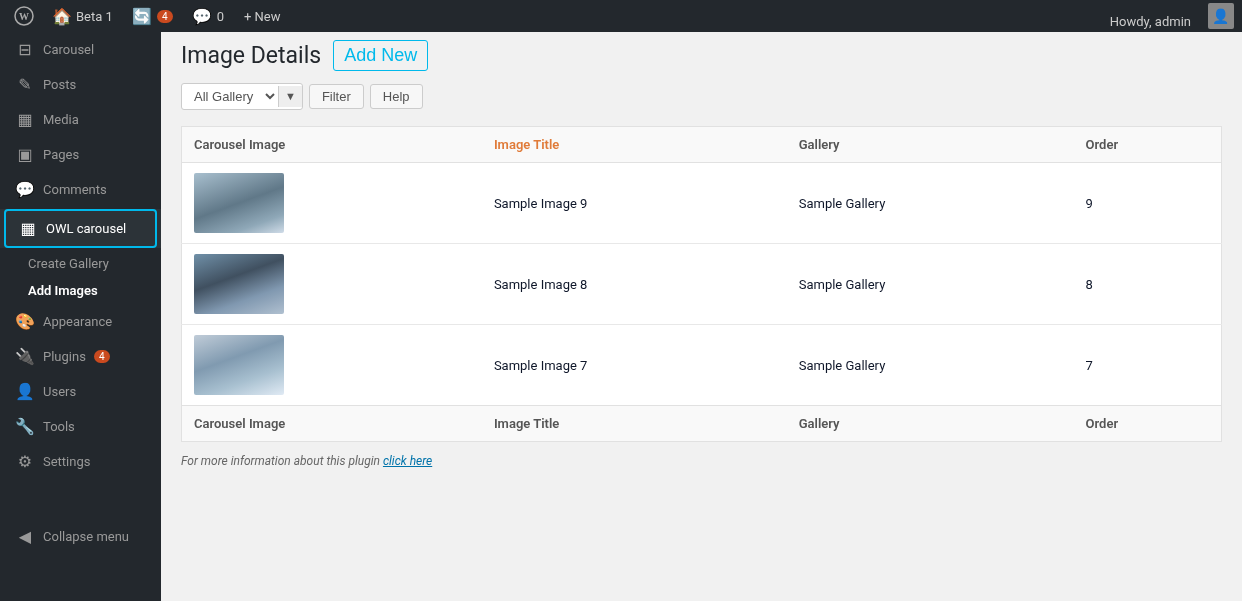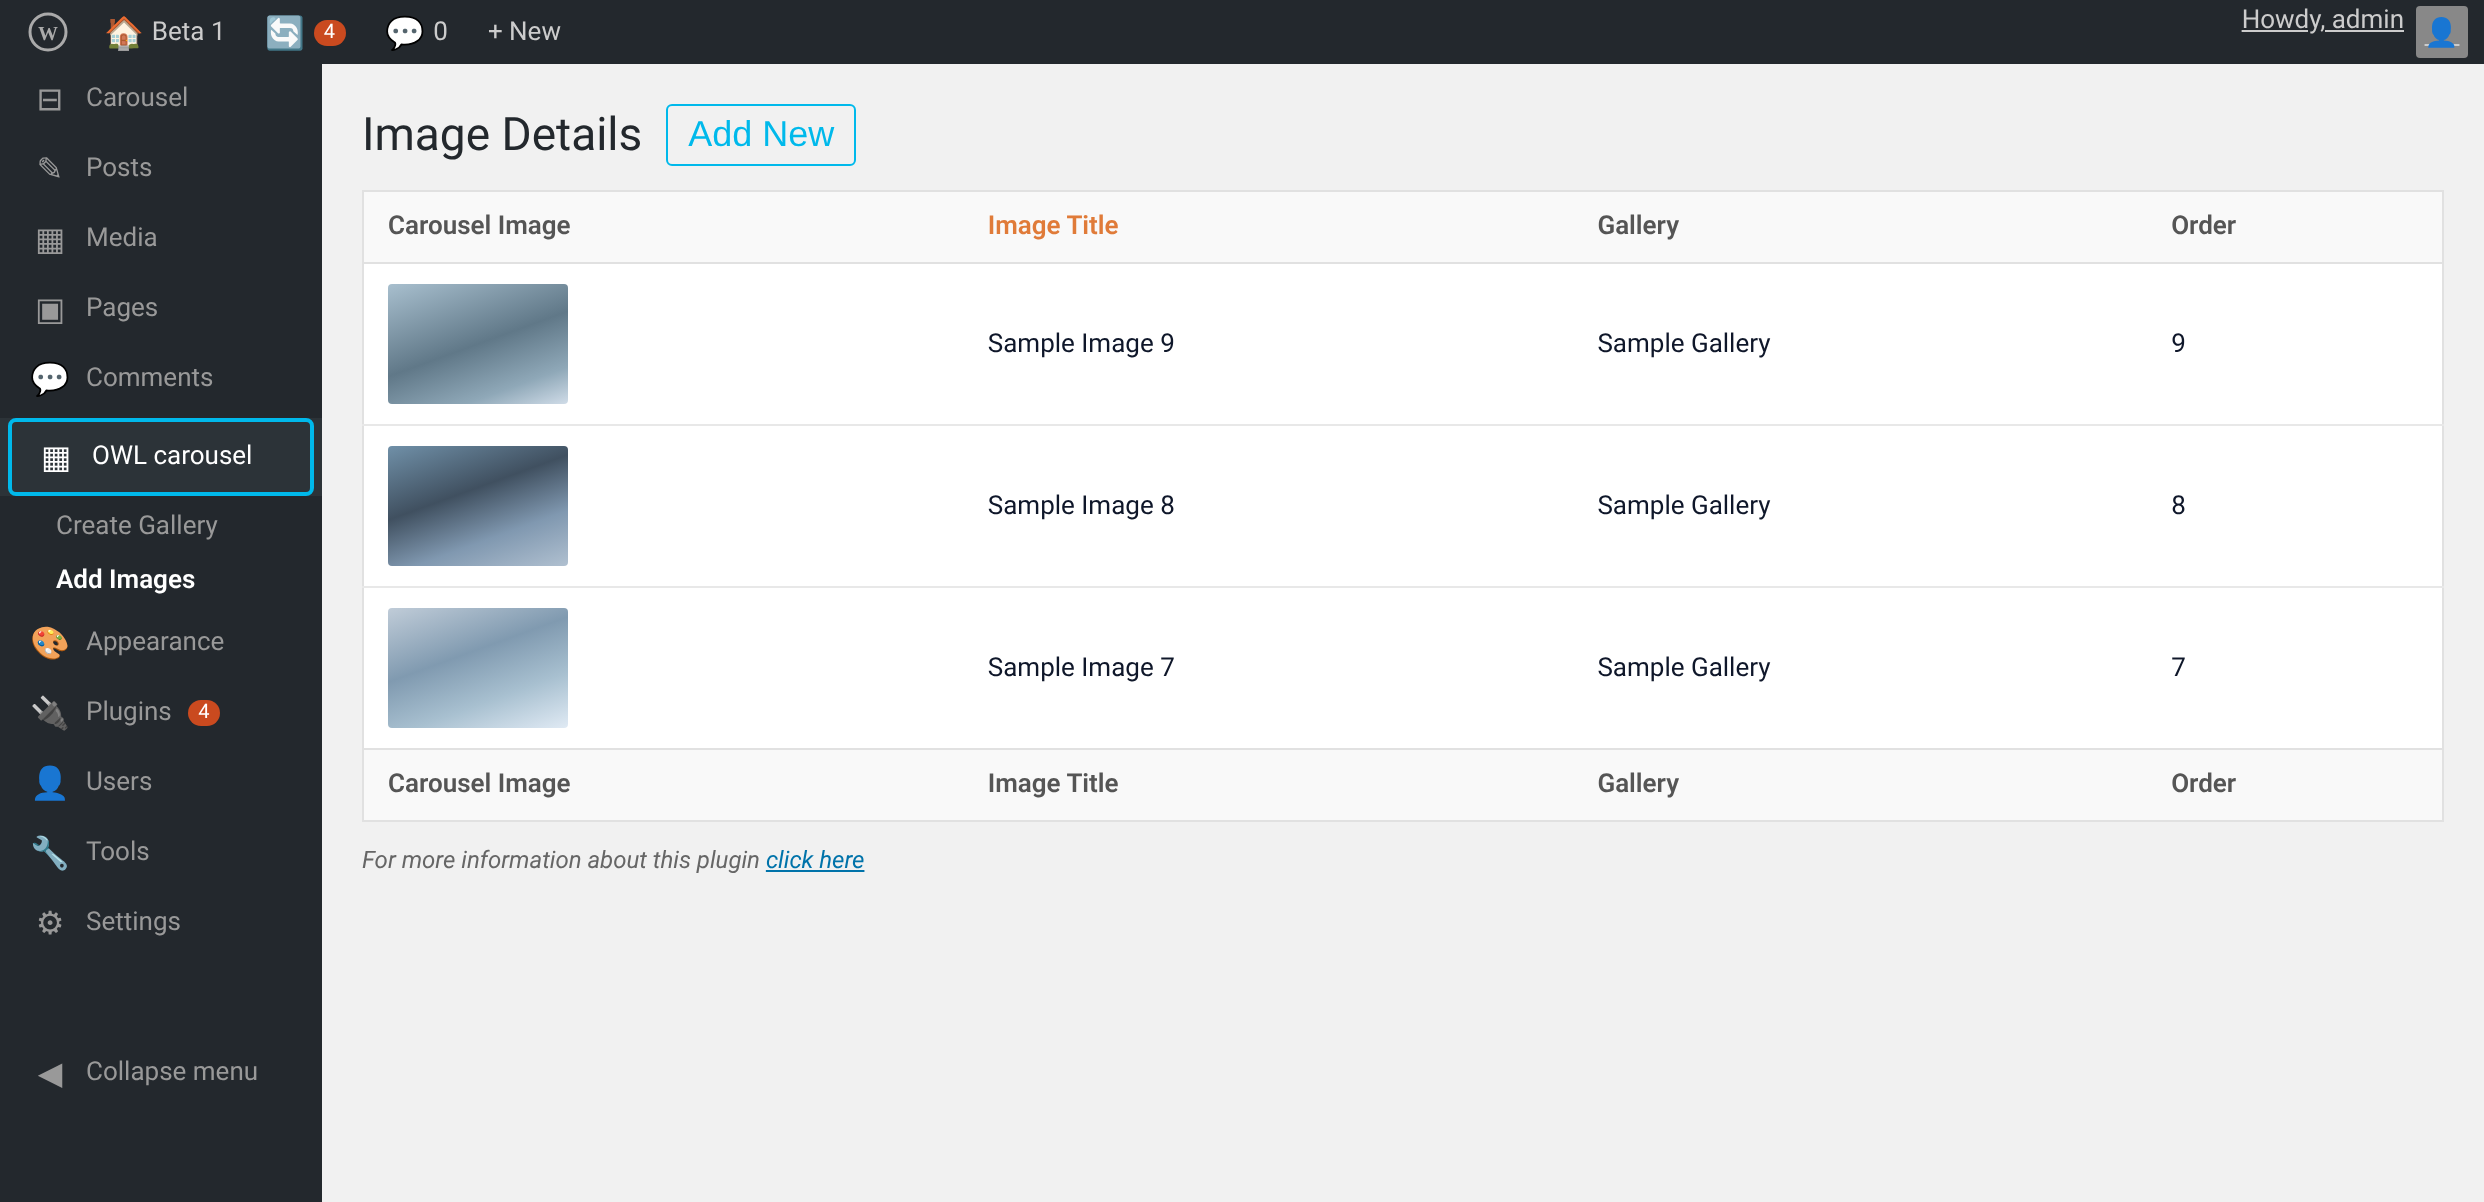--- a/index.html
+++ b/index.html
@@ -19,21 +19,21 @@
     .adminbar-item {
       display: flex; align-items: center; gap: 4px;
       padding: 0 8px; height: 32px; color: #ccc; font-size: 13px; cursor: pointer;
     }
     .adminbar-icon { font-size: 16px; }
     .adminbar-badge {
       background: #ca4a1f; color: #fff; border-radius: 10px;
       font-size: 10px; padding: 1px 5px; min-width: 16px; text-align: center;
     }
     .adminbar-right {
-      margin-left: auto; display: flex; align-items: flex-start; gap: 6px; color: #ccc; font-size: 13px; text-decoration: underline;
+      margin-left: auto; display: flex; align-items: flex-end; gap: 17px; color: #ccc; font-size: 13px;
     }
     .adminbar-avatar {
       width: 26px; height: 26px; background: #888; border-radius: 2px;
       display: flex; align-items: center; justify-content: center; font-size: 14px; color: #fff;
     }
     .wp-logo {
       width: 32px; height: 32px; display: flex; align-items: center; justify-content: center;
       background: #23282d; cursor: pointer;
     }
 
@@ -63,21 +63,21 @@
     }
     .sidebar-sub { padding-left: 0; }
     .sidebar-sub-item {
       display: flex; align-items: center;
       padding: 6px 12px 6px 28px; cursor: pointer; color: #999; font-size: 13px;
     }
     .sidebar-sub-item.active { color: #fff; font-weight: 600; }
 
     
     #content {
-      flex: 1; background: #f1f1f1; overflow-y: auto; padding: 20px 20px 20px 20px;
+      flex: 1; background: #f1f1f1; overflow-y: auto; padding: 8px 20px 20px 20px;
     }
 
     .page-header {
       display: flex; align-items: center; gap: 12px; margin-bottom: 12px;
     }
     .page-title {
       font-size: 23px; font-weight: 400; color: #23282d;
     }
     .add-new-btn {
       background: transparent; border: 1px solid #00b9eb; color: #00b9eb;
@@ -242,20 +242,30 @@
       <span>Collapse menu</span>
     </div>
   </nav>
 
   <main id="content">
     <div class="page-header">
       <h1 class="page-title">Image Details</h1>
       <button class="add-new-btn">Add New</button>
     </div>
 
+    <div class="filter-bar">
+      <div class="gallery-select-wrap">
+        <select class="gallery-select">
+          <option>All Gallery</option>
+        </select>
+        <span class="gallery-select-arrow">▼</span>
+      </div>
+      <button class="filter-btn">Filter</button>
+      <button class="help-btn">Help</button>
+    </div>
 
     <table class="image-table">
       <thead>
         <tr>
           <th>
             <span>Carousel Image</span>
           </th>
           <th class="orange">
             <span>Image Title</span>
           </th>

